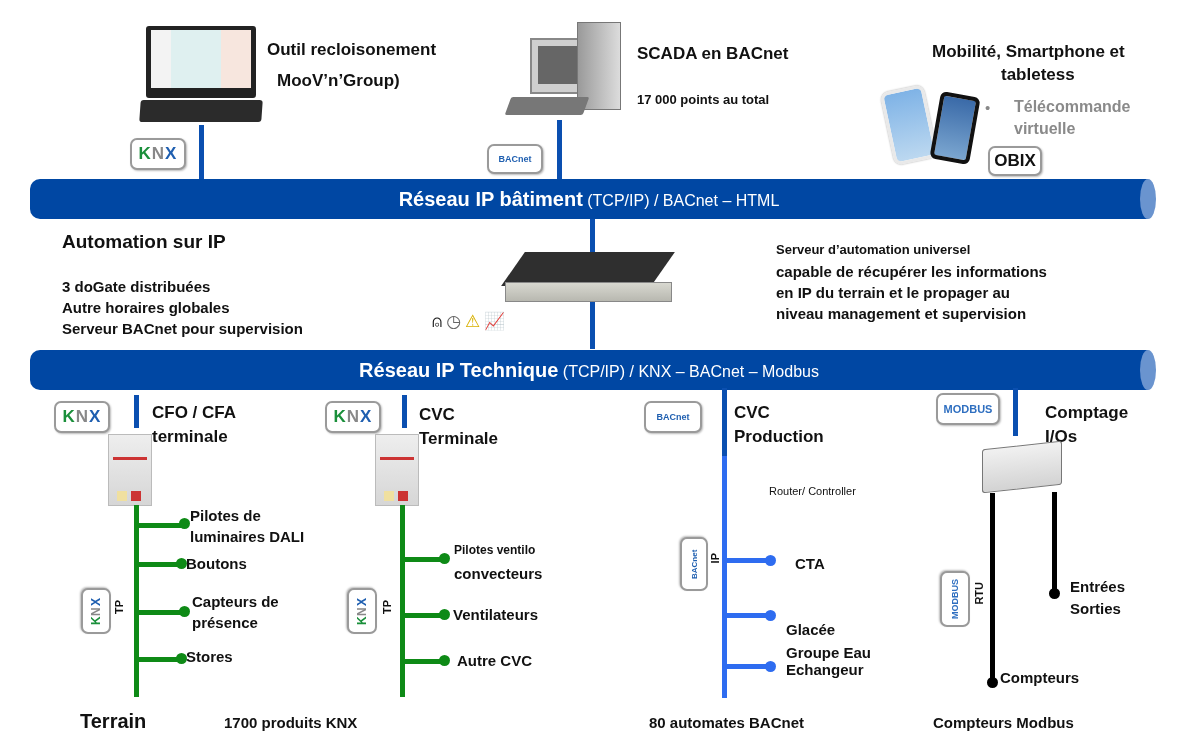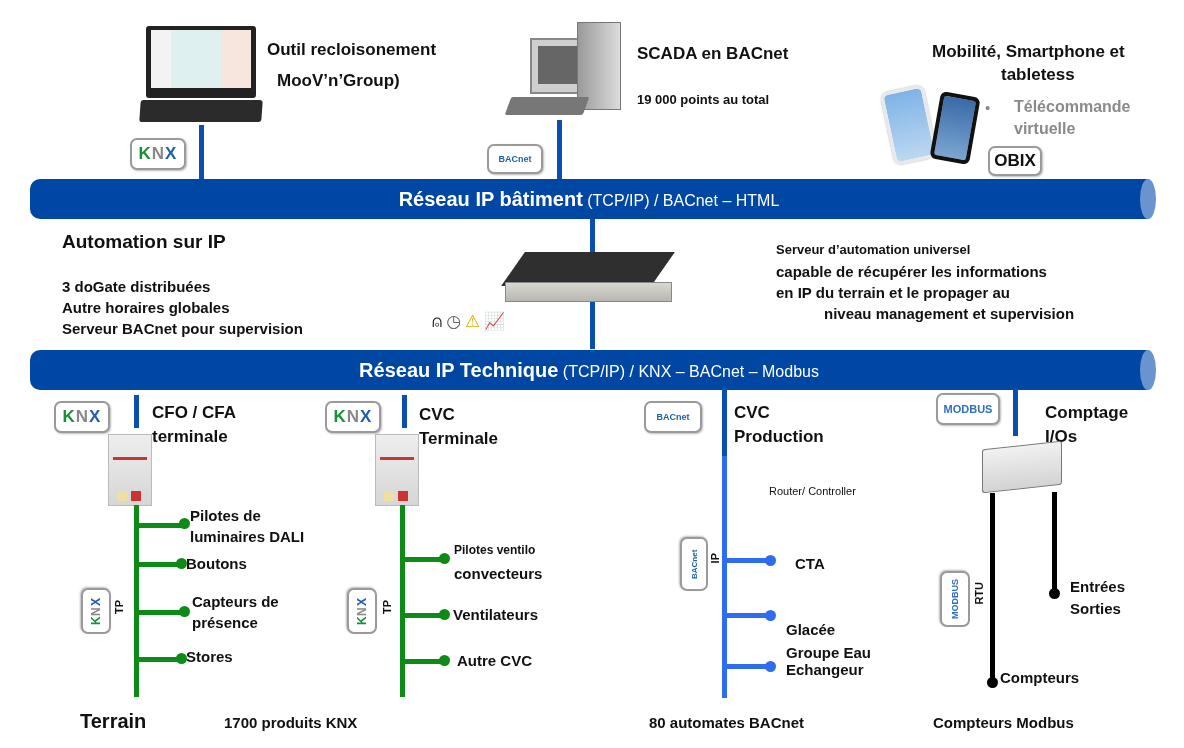--- a/index.html
+++ b/index.html
@@ -43,21 +43,21 @@
     <span class="n">N</span>
     <span class="x">X</span>
   </div>
 
 <div class="abs" style="left:530px;top:38px;width:56px;height:52px;background:#cfcfcf;border:2px solid #888;">
   <div style="position:absolute;left:6px;top:6px;width:42px;height:38px;background:#666;"></div>
 </div>
 <div class="abs" style="left:577px;top:22px;width:42px;height:86px;background:linear-gradient(90deg,#9a9a9a,#dcdcdc);border:1px solid #777;"></div>
 <div class="abs" style="left:508px;top:97px;width:78px;height:18px;background:#777;transform:skewX(-20deg);border-radius:2px;"></div>
 <div class="txt" style="left:637px;top:44px;font-size:17px;">SCADA  en BACnet</div>
-<div class="txt" style="left:637px;top:92px;font-size:13px;">19 000 points au total</div>
+<div class="txt" style="left:637px;top:92px;font-size:13px;">17 000 points au total</div>
 <div class="vline" style="left:557px;top:120px;width:5px;height:60px;"></div>
 <div class="logo bac" style="left:487px;top:144px;width:52px;height:26px;">BACnet</div>
 
 <div class="txt" style="left:932px;top:42px;font-size:17px;">Mobilité, Smartphone et</div>
 <div class="txt" style="left:1001px;top:65px;font-size:17px;">tabletess</div>
 <div class="abs" style="left:887px;top:88px;width:38px;height:68px;background:linear-gradient(#7fb3e6,#bcd8f0);border:3px solid #e9e9e9;border-radius:8px;transform:rotate(-12deg);box-shadow:0 0 2px #999;"></div>
 <div class="abs" style="left:935px;top:94px;width:32px;height:60px;background:linear-gradient(#3a6aa8,#7ba6d0);border:4px solid #111;border-radius:6px;transform:rotate(10deg);"></div>
 <div class="abs" style="left:985px;top:99px;font-size:15px;color:#888;">•</div>
 <div class="txt" style="left:1014px;top:98px;font-size:16px;color:#8a8a8a;">Télécommande</div>
 <div class="txt" style="left:1014px;top:120px;font-size:16px;color:#8a8a8a;">virtuelle</div>
@@ -81,21 +81,21 @@
   <div style="position:absolute;left:8px;top:0;width:150px;height:34px;background:#2f2f2f;transform:skewX(-35deg);"></div>
   <div style="position:absolute;left:0;top:30px;width:165px;height:18px;background:linear-gradient(#d8d8d0,#b8b8b0);border:1px solid #888;"></div>
 </div>
 <div class="abs icon-row" style="left:432px;top:311px;font-size:17px;">
   <span>⍝</span><span style="color:#666;">◷</span><span style="color:#d8b000;">⚠</span><span style="color:#c22;">📈</span>
 </div>
 
 <div class="txt" style="left:776px;top:242px;font-size:13px;">Serveur d’automation universel</div>
 <div class="txt" style="left:776px;top:263px;font-size:15px;">capable de récupérer les informations</div>
 <div class="txt" style="left:776px;top:284px;font-size:15px;">en IP du terrain et le propager au</div>
-<div class="txt" style="left:776px;top:305px;font-size:15px;margin-left:48px;">niveau management et supervision</div>
+<div class="txt" style="left:776px;top:305px;font-size:15px;">niveau management et supervision</div>
 
 <div class="pipe" style="top:350px;">
   <div class="cap"></div>
   <div class="label">
     <span class="main">Réseau IP Technique</span>
     <span class="sub">(TCP/IP)  / KNX – BACnet – Modbus</span>
   </div>
 </div>
 
 <div class="logo knx" style="left:54px;top:401px;width:52px;height:28px;">

